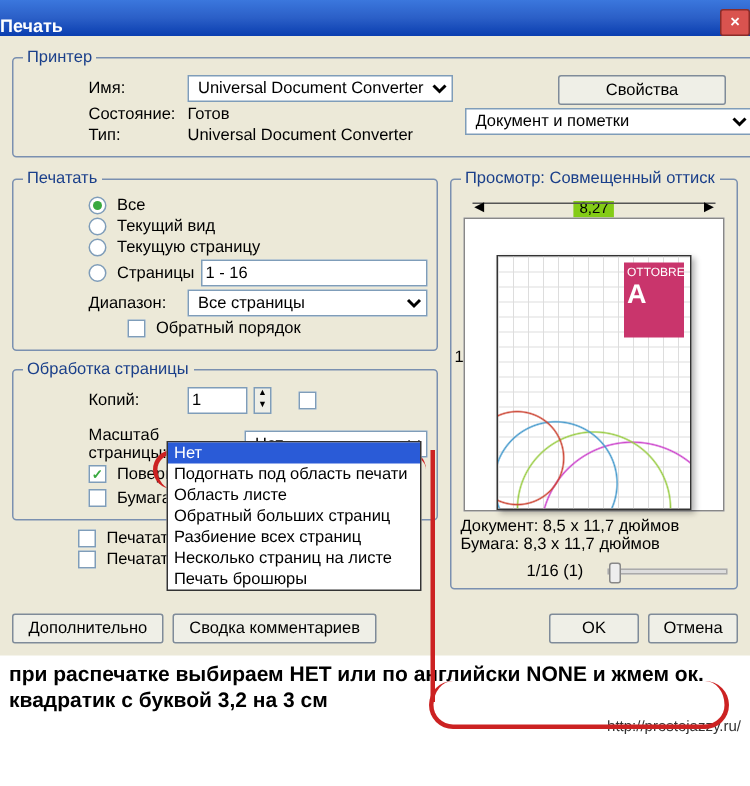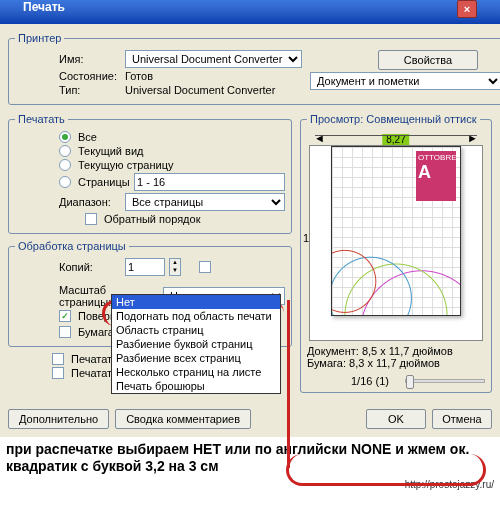--- a/index.html
+++ b/index.html
@@ -8,22 +8,22 @@
     font-family: Tahoma, Arial, sans-serif;
     font-size: 11px;
     background: #fff;
     width: 500px;
   }
   .titlebar {
     background: linear-gradient(to bottom, #3b77dd, #2b5fc7, #0a3eb0);
     color: #fff;
     height: 24px;
     display: flex;
-    align-items: flex-start;
-    padding: 0 23px;
+    align-items: flex-end;
+    padding: 0 0;
     font-weight: bold;
     font-size: 12px;
   }
   .titlebar .spacer { flex: 1; }
   .closebtn {
     width: 20px; height: 18px;
     background: #d9534f;
     border: 1px solid #8a2c29;
     border-radius: 2px;
     color: #fff;
@@ -90,21 +90,21 @@
   .two-col { display: flex; gap: 8px; }
   .left-col { flex: 1; }
   .right-col { width: 192px; }
   .preview-box {
     height: 196px;
     background: #fff;
     border: 1px solid #888;
     margin: 6px 2px 4px 2px;
     position: relative;
     display: flex;
-    align-items: flex-start;
+    align-items: flex-end;
     justify-content: center;
   }
   .preview-page {
     width: 130px; height: 170px;
     background: #fff;
     border: 1px solid #333;
     box-shadow: 2px 2px 4px rgba(0,0,0,0.3);
     position: relative;
     overflow: hidden;
   }
@@ -206,21 +206,21 @@
           <span class="lbl">Состояние:</span>
           <span>Готов</span>
         </div>
         <div class="row">
           <span class="lbl">Тип:</span>
           <span>Universal Document Converter</span>
         </div>
       </div>
       <div class="right-col">
         <div class="row" style="justify-content:center">
-          <span class="btn" style="width:100px">Свойства</span>
+          <span class="btn" style="width:112px">Свойства</span>
         </div>
         <select style="width:100%">
           <option>Документ и пометки</option>
         </select>
       </div>
     </div>
   </fieldset>
 
   <div class="two-col">
     <div class="left-col">
@@ -279,22 +279,22 @@
           <span>Повернуть и</span>
         </div>
         <div class="row" style="margin-top:4px">
           <span class="checkbox"></span>
           <span>Бумага по ра</span>
         </div>
 
         <div class="dropdown-open" style="left:102px; top:42px">
           <div class="opt sel">Нет</div>
           <div class="opt">Подогнать под область печати</div>
-          <div class="opt">Область страниц</div>
-          <div class="opt">Разбиение буквой страниц</div>
+          <div class="opt">Область листе</div>
+          <div class="opt">Обратный больших страниц</div>
           <div class="opt">Разбиение всех страниц</div>
           <div class="opt">Несколько страниц на листе</div>
           <div class="opt">Печать брошюры</div>
         </div>
       </fieldset>
 
       <div class="row" style="margin-top:2px">
         <span class="checkbox"></span>
         <span>Печатать в файл</span>
       </div>

